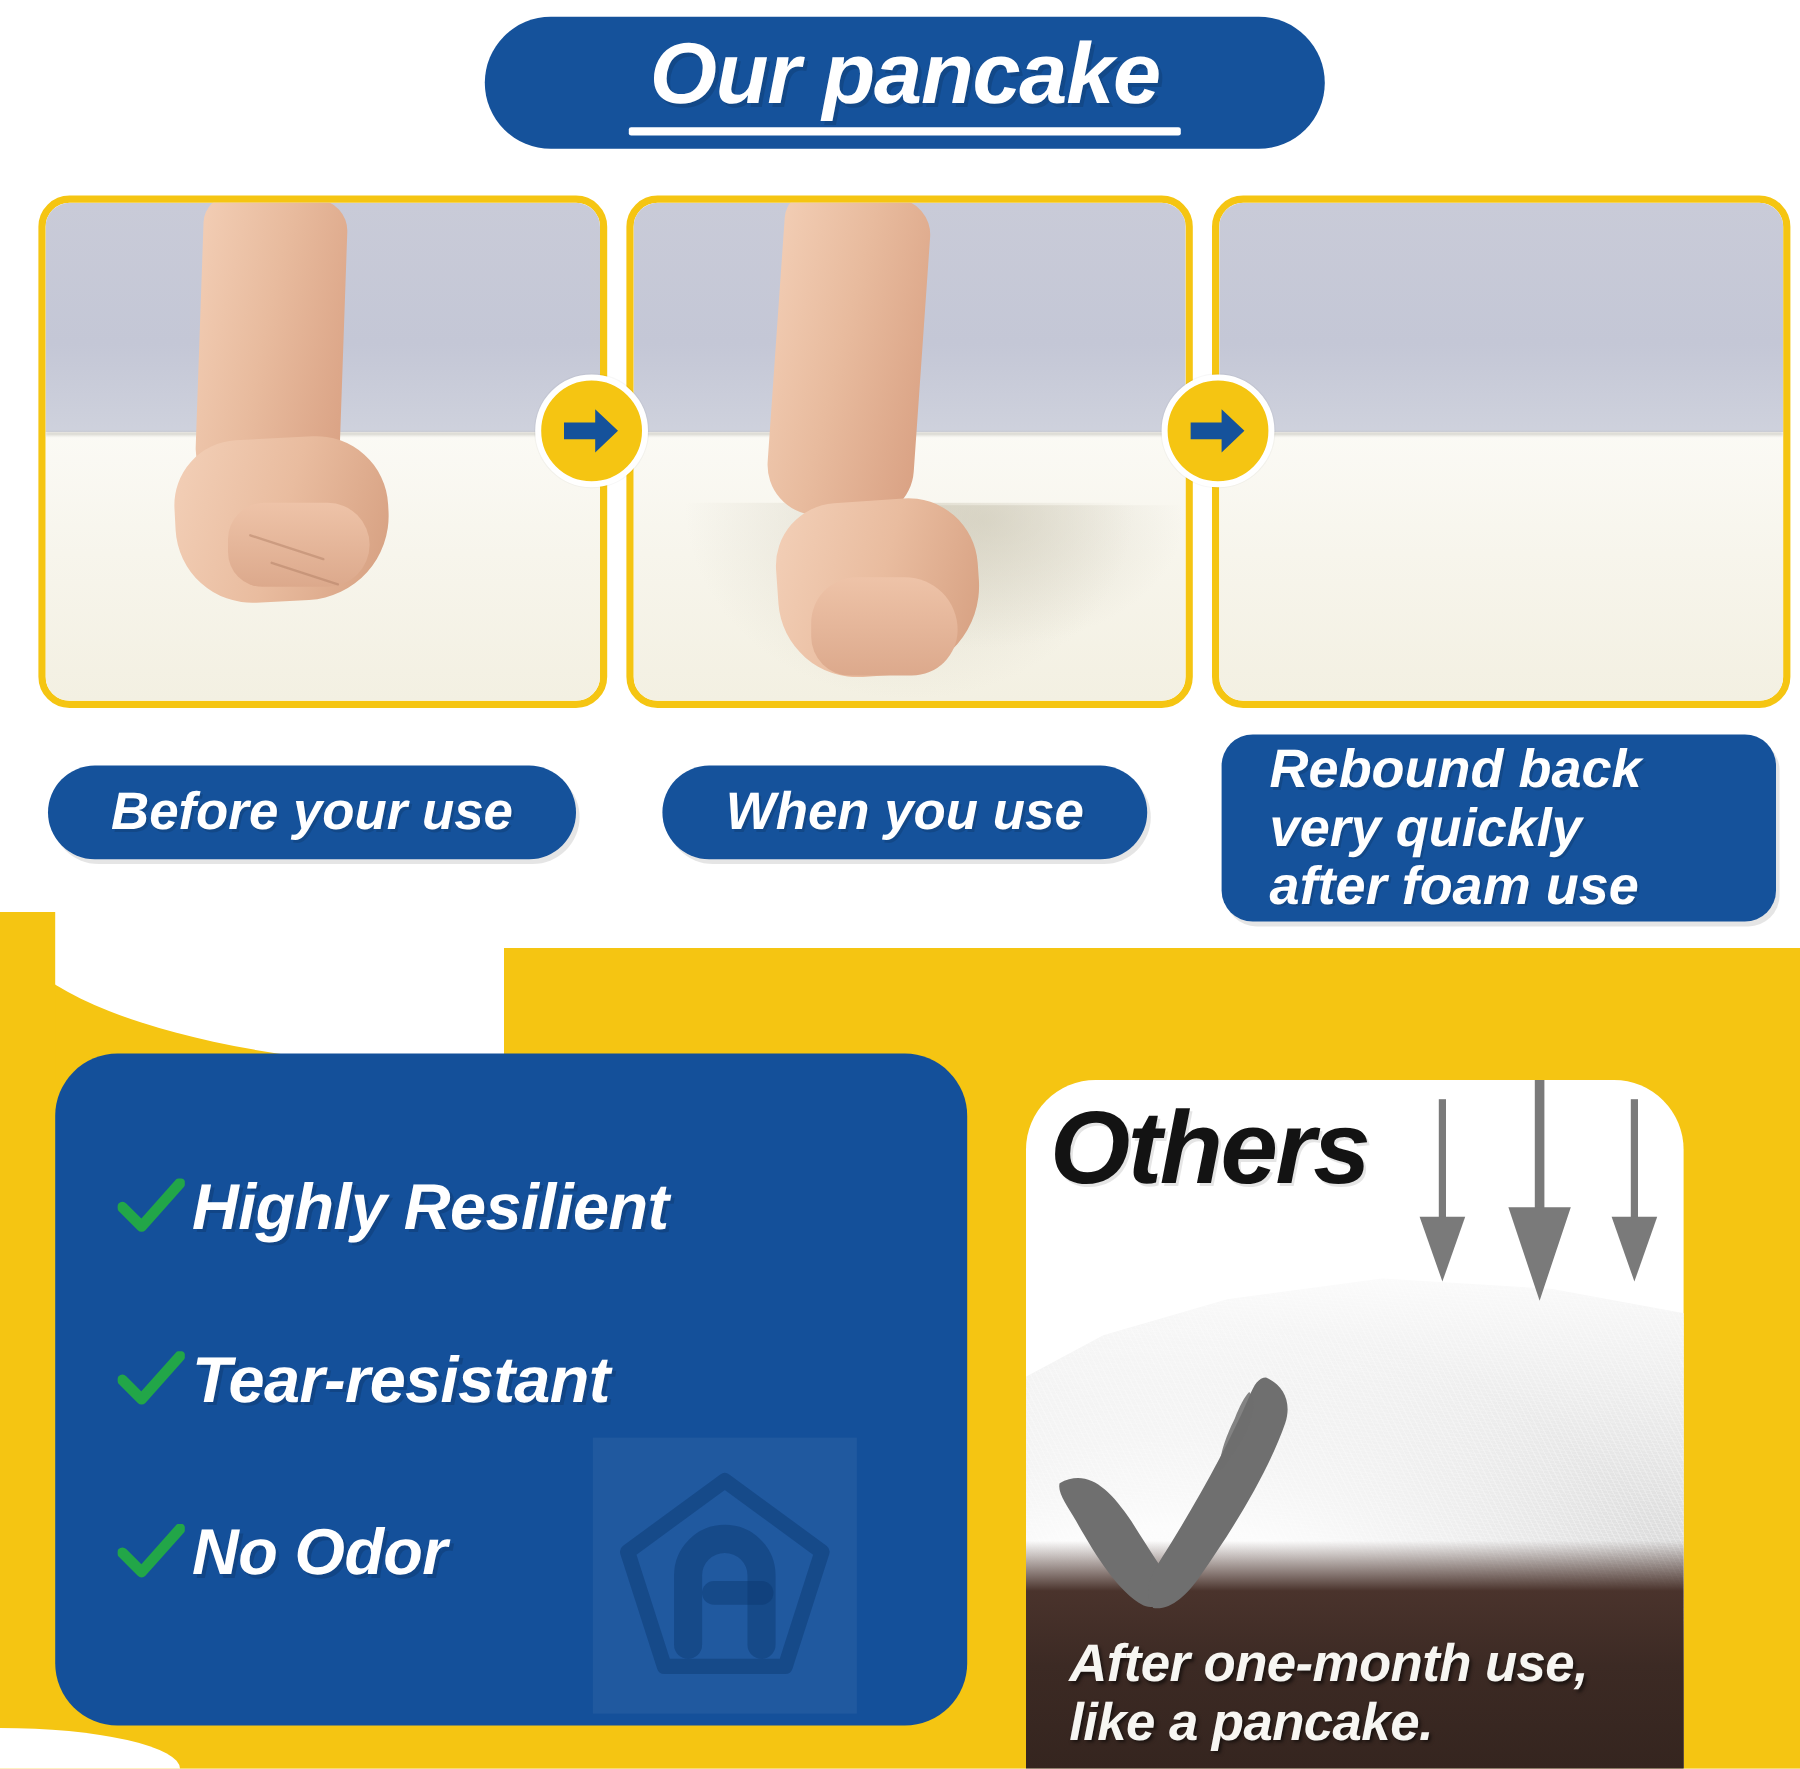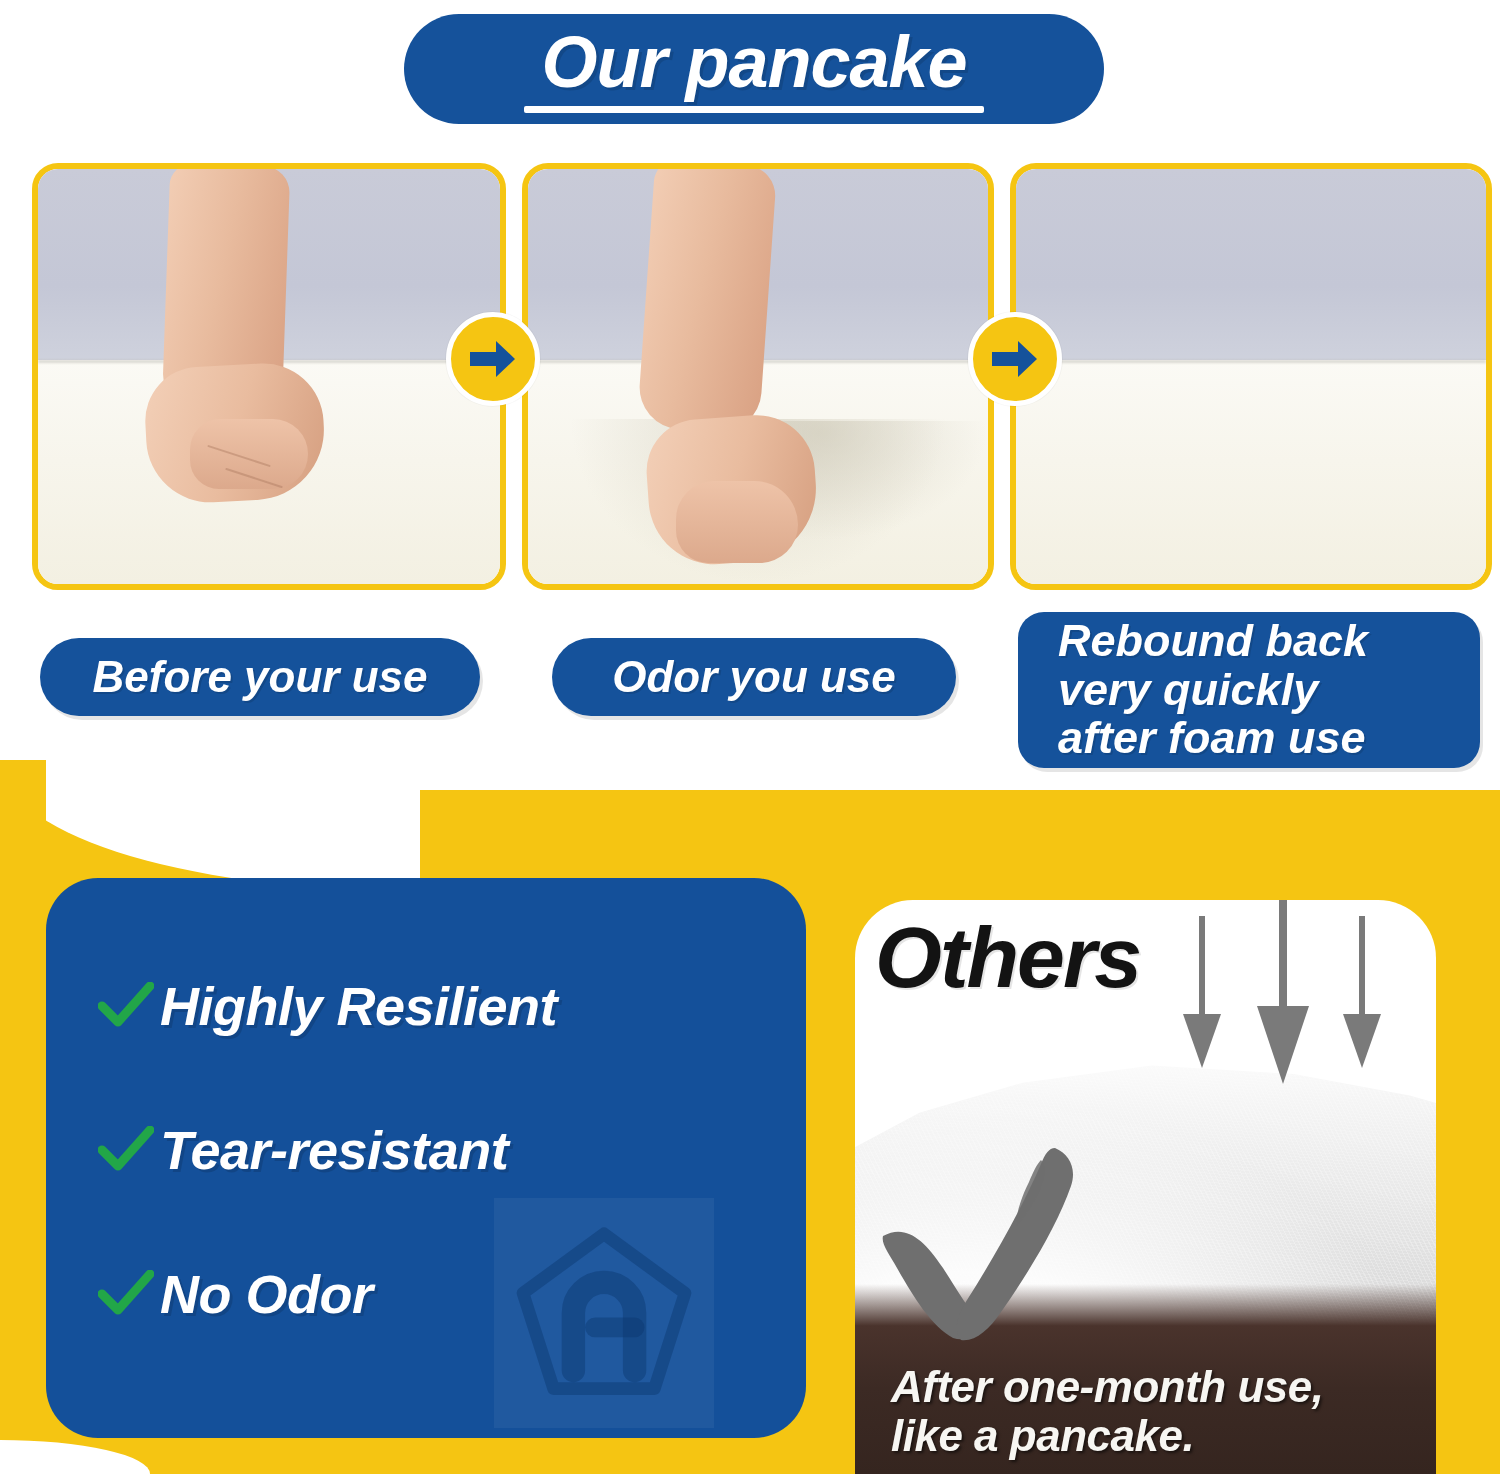--- a/index.html
+++ b/index.html
@@ -143,21 +143,20 @@
     background:rgba(255,255,255,.055);
     display:flex;align-items:center;justify-content:center;
   }
 
   
   .others-card{
     position:absolute;left:855px;top:900px;width:548px;height:574px;
     background:#ffffff;
     border-top-left-radius:58px;border-top-right-radius:58px;
     overflow:hidden;
-    padding-left:33px;
   }
   .others-title{
     position:absolute;left:20px;top:14px;
     font-size:86px;font-weight:bold;font-style:italic;color:#131313;
     letter-spacing:-2px;line-height:1;z-index:4;
     text-shadow:2px 2px 0 rgba(0,0,0,.10);
   }
   .batting{
     position:absolute;left:0;bottom:0;width:645px;height:430px;
     background:
@@ -245,21 +244,21 @@
       <path d="M0 13 H26 V2 L45 20 L26 38 V27 H0 Z" fill="#15529B"></path>
     </svg>
   </div>
   <div class="arrow-badge ab2">
     <svg width="46" height="40" viewBox="0 0 46 40" aria-hidden="true">
       <path d="M0 13 H26 V2 L45 20 L26 38 V27 H0 Z" fill="#15529B"></path>
     </svg>
   </div>
 
   <div class="cap-pill cap1">Before your use</div>
-  <div class="cap-pill cap2">Odor you use</div>
+  <div class="cap-pill cap2">When you use</div>
   <div class="cap-pill cap3">
     <span>Rebound back</span>
     <span>very  quickly</span>
     <span>after foam use</span>
   </div>
 
   <div class="feature-card">
     <div class="feature-list">
 
       <div class="feature-row">

